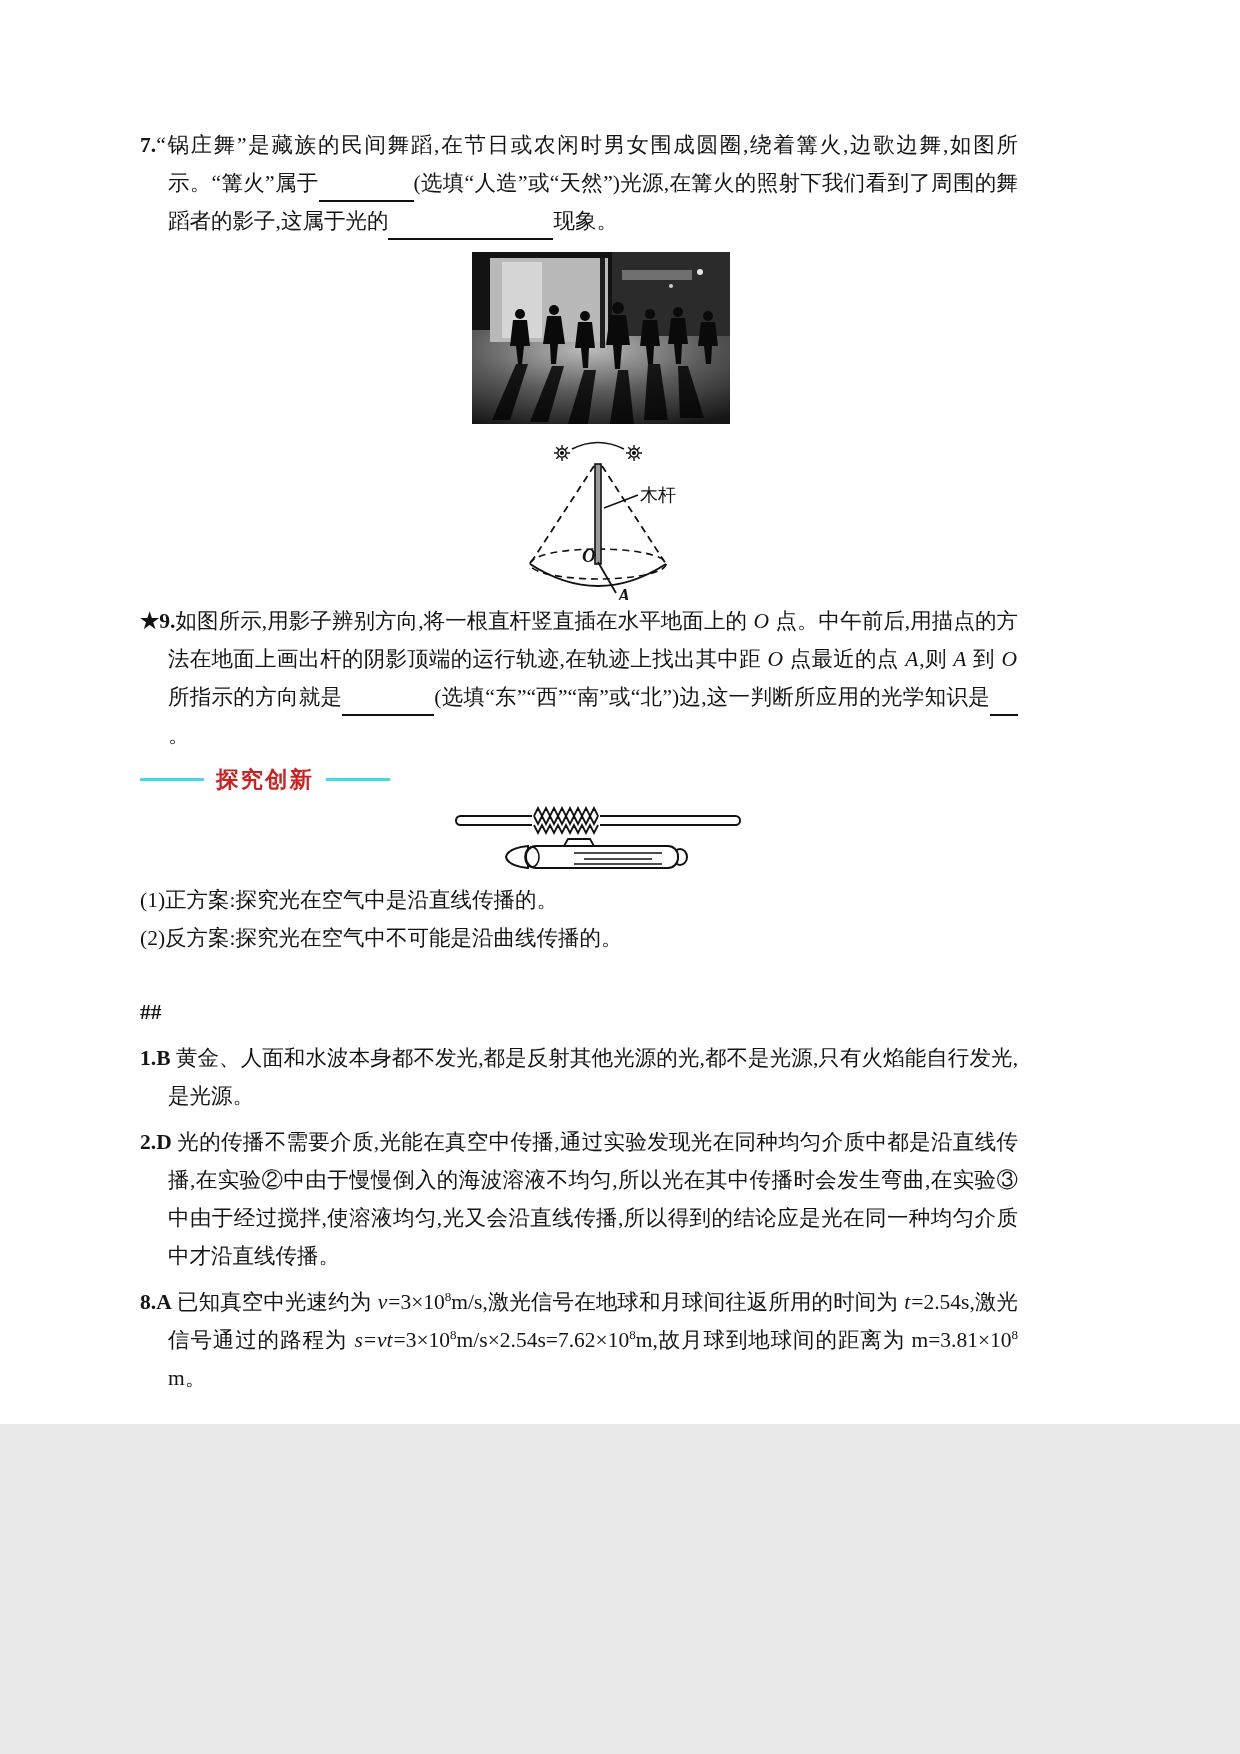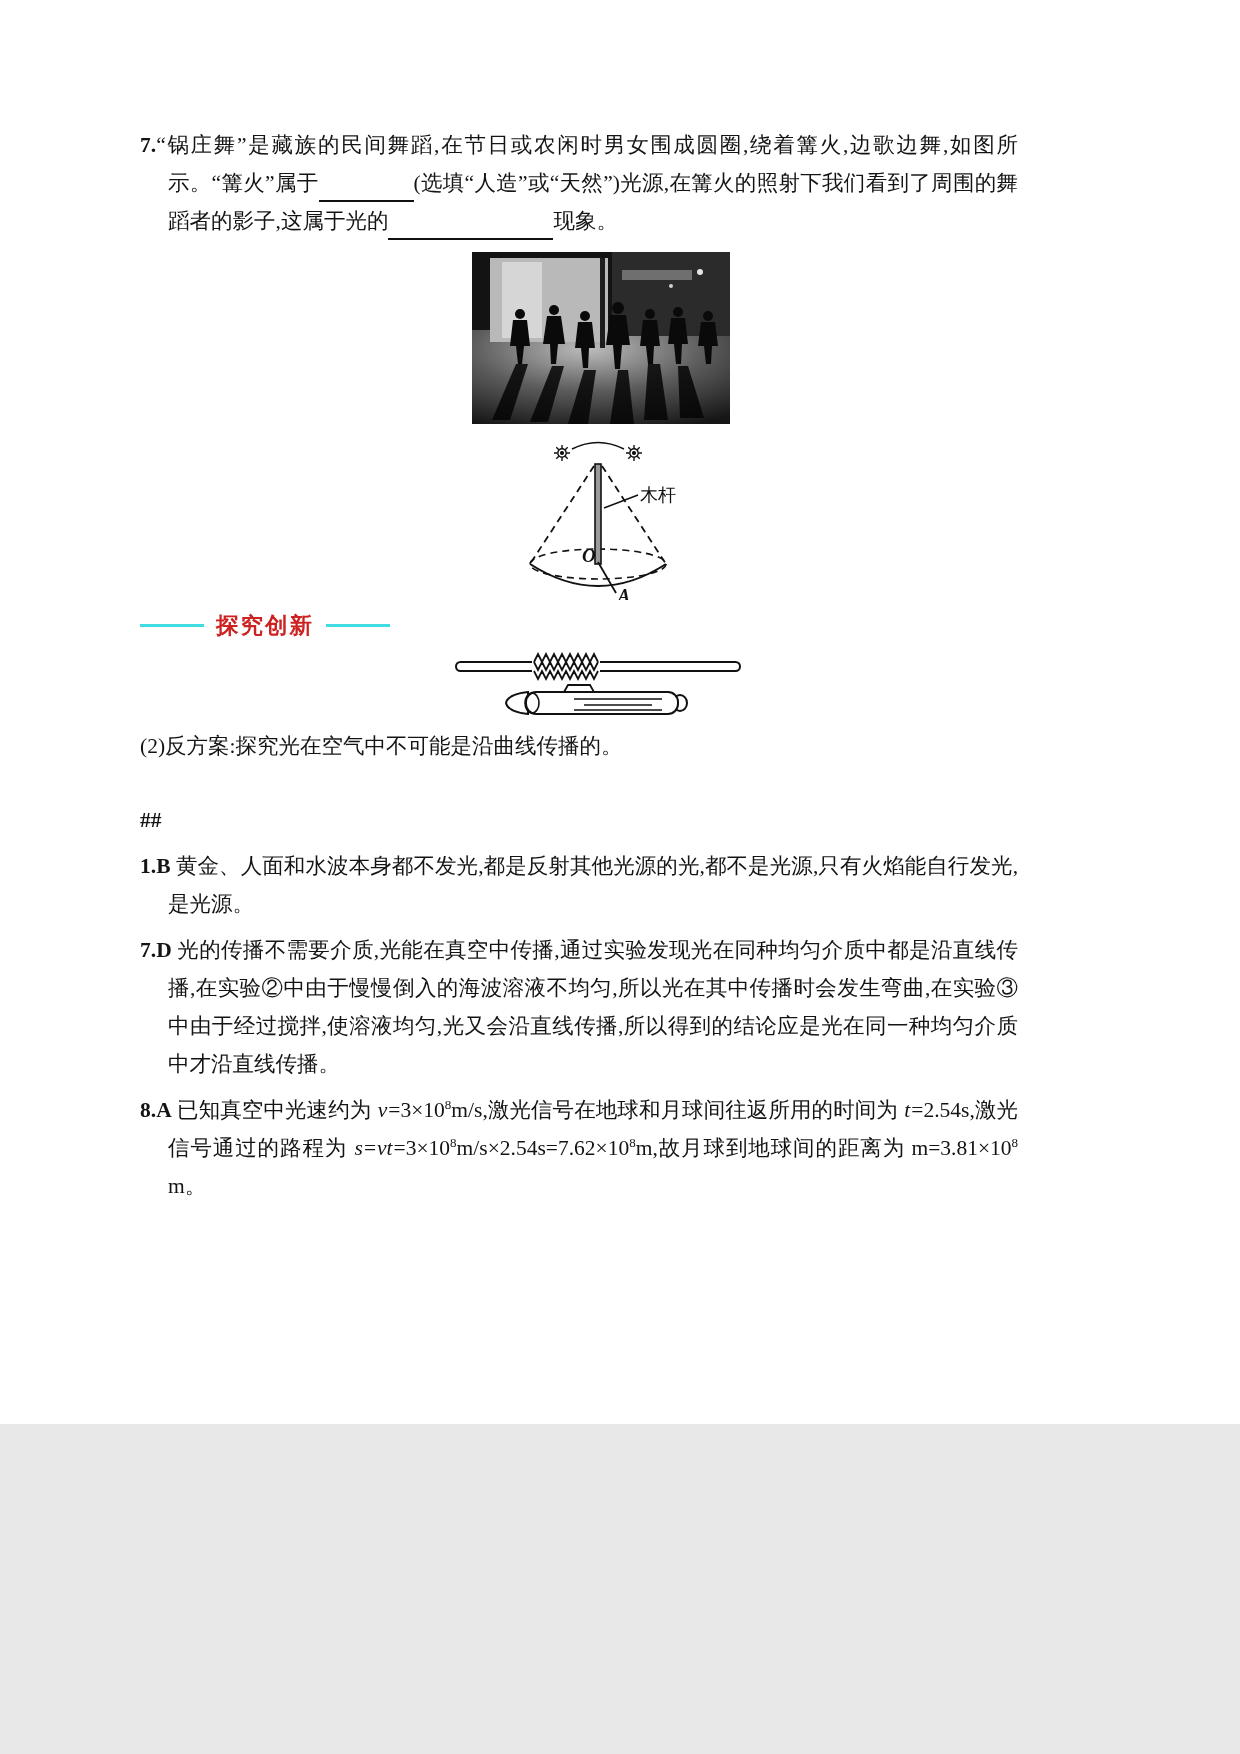--- a/index.html
+++ b/index.html
@@ -119,20 +119,21 @@
 
         <line x1="106" y1="124" x2="124" y2="155" stroke="#111" stroke-width="1.8"></line>
 
         <text x="90" y="124" font-size="19" font-style="italic" font-weight="bold" fill="#111">O</text>
         <text x="126" y="164" font-size="18" font-style="italic" font-weight="bold" fill="#111">A</text>
         <line x1="112" y1="70" x2="146" y2="57" stroke="#111" stroke-width="1.4"></line>
         <text x="148" y="63" font-size="18" fill="#111">木杆</text>
       </svg>
     </div>
 
+    <p class="para"><b>★9.</b>如图所示,用影子辨别方向,将一根直杆竖直插在水平地面上的 <i class="var">O</i> 点。中午前后,用描点的方法在地面上画出杆的阴影顶端的运行轨迹,在轨迹上找出其中距 <i class="var">O</i> 点最近的点 <i class="var">A</i>,则 <i class="var">A</i> 到 <i class="var">O</i> 所指示的方向就是<span class="blank" style="width: 92px;"></span>(选填“东”“西”“南”或“北”)边,这一判断所应用的光学知识是<span class="blank" style="width: 28px;"></span>。</p>
 
     <div class="section-header">
       <span class="rule"></span>
       <span class="label">探究创新</span>
       <span class="rule"></span>
     </div>
 
 
     <div class="straw-wrap">
       <svg width="300" height="74" viewBox="0 0 300 74">
@@ -151,24 +152,25 @@
           <rect x="78" y="45" width="152" height="22" rx="10" fill="#fff" stroke="#111" stroke-width="2"></rect>
           <ellipse cx="84" cy="56" rx="7" ry="10" fill="none" stroke="#111" stroke-width="1.6"></ellipse>
           <path d="M116 45 L120 38 L142 38 L146 45 Z" fill="#fff" stroke="#111" stroke-width="1.8"></path>
           <line x1="126" y1="52" x2="214" y2="52" stroke="#111" stroke-width="1.6"></line>
           <line x1="136" y1="58" x2="204" y2="58" stroke="#111" stroke-width="1.6"></line>
           <line x1="126" y1="63" x2="214" y2="63" stroke="#111" stroke-width="1.6"></line>
         </g>
       </svg>
     </div>
 
+    <p class="para">(1)正方案:探究光在空气中是沿直线传播的。</p>
     <p class="para">(2)反方案:探究光在空气中不可能是沿曲线传播的。</p>
 
     <p class="para answers-marker">##</p>
 
     <p class="para ans"><b>1.B</b>  黄金、人面和水波本身都不发光,都是反射其他光源的光,都不是光源,只有火焰能自行发光,是光源。</p>
-    <p class="para ans"><b>7.D</b>  光的传播不需要介质,光能在真空中传播,通过实验发现光在同种均匀介质中都是沿直线传播,在实验②中由于慢慢倒入的海波溶液不均匀,所以光在其中传播时会发生弯曲,在实验③中由于经过搅拌,使溶液均匀,光又会沿直线传播,所以得到的结论应是光在同一种均匀介质中才沿直线传播。</p>
+    <p class="para ans"><b>2.D</b>  光的传播不需要介质,光能在真空中传播,通过实验发现光在同种均匀介质中都是沿直线传播,在实验②中由于慢慢倒入的海波溶液不均匀,所以光在其中传播时会发生弯曲,在实验③中由于经过搅拌,使溶液均匀,光又会沿直线传播,所以得到的结论应是光在同一种均匀介质中才沿直线传播。</p>
     <p class="para ans"><b>8.A</b>  已知真空中光速约为 <i class="var">v</i>=3×10<sup>8</sup>m/s,激光信号在地球和月球间往返所用的时间为 <i class="var">t</i>=2.54s,激光信号通过的路程为 <i class="var">s</i>=<i class="var">vt</i>=3×10<sup>8</sup>m/s×2.54s=7.62×10<sup>8</sup>m,故月球到地球间的距离为 m=3.81×10<sup>8</sup>m。</p>
 
   </div>
 
   <div class="footer">通通好课网 www.tthaoke.com 提供下载</div>
 </div>
 
 </body></html>

